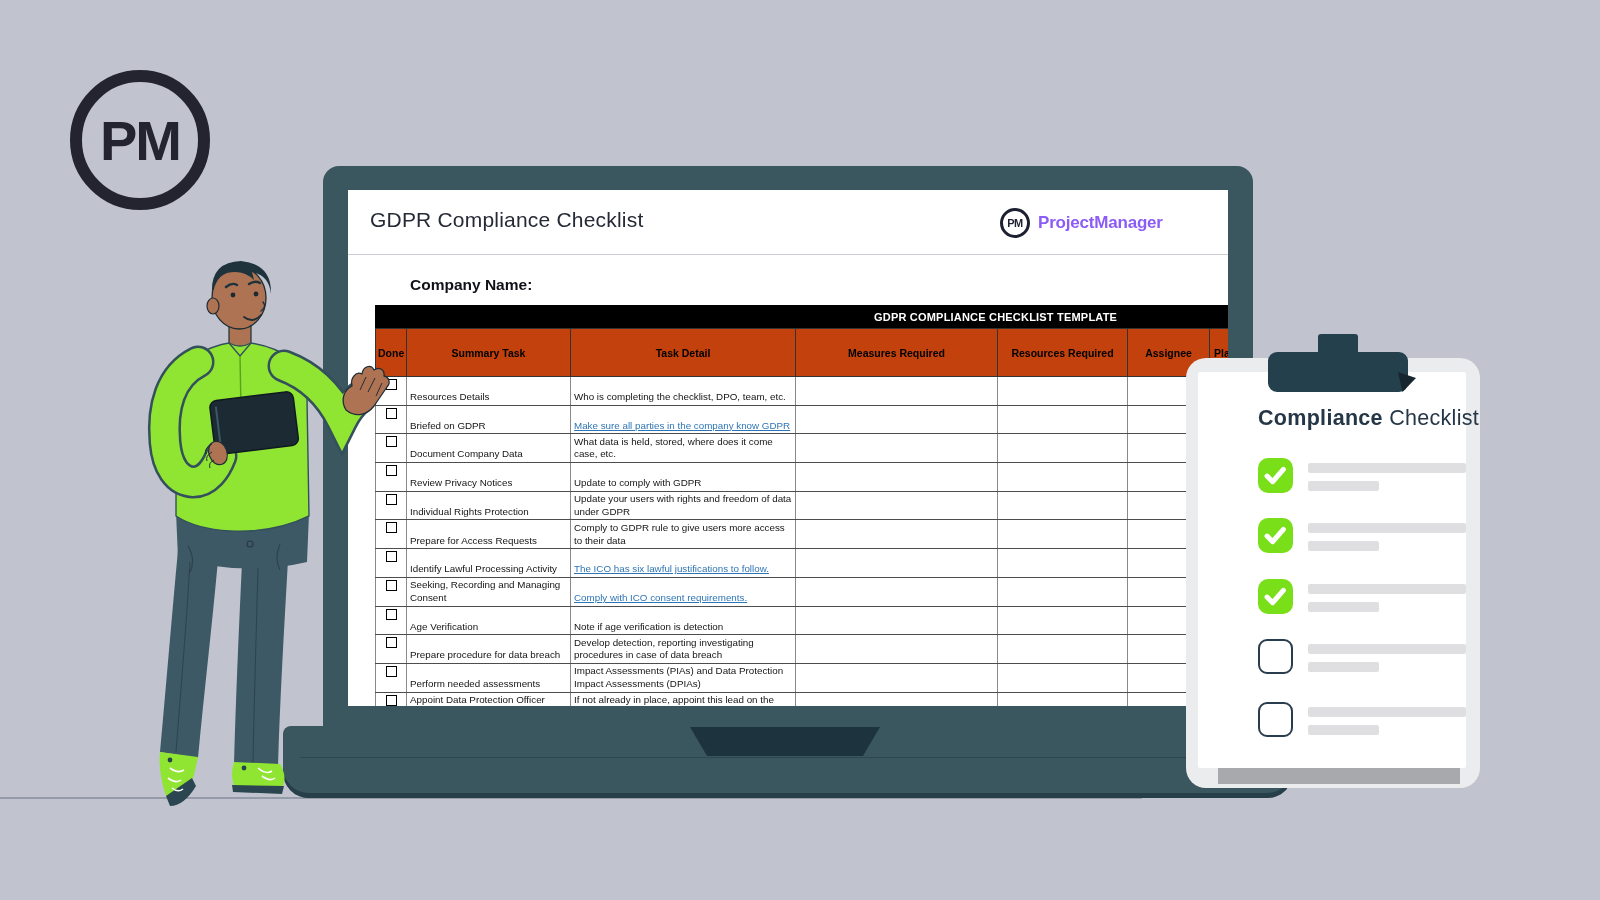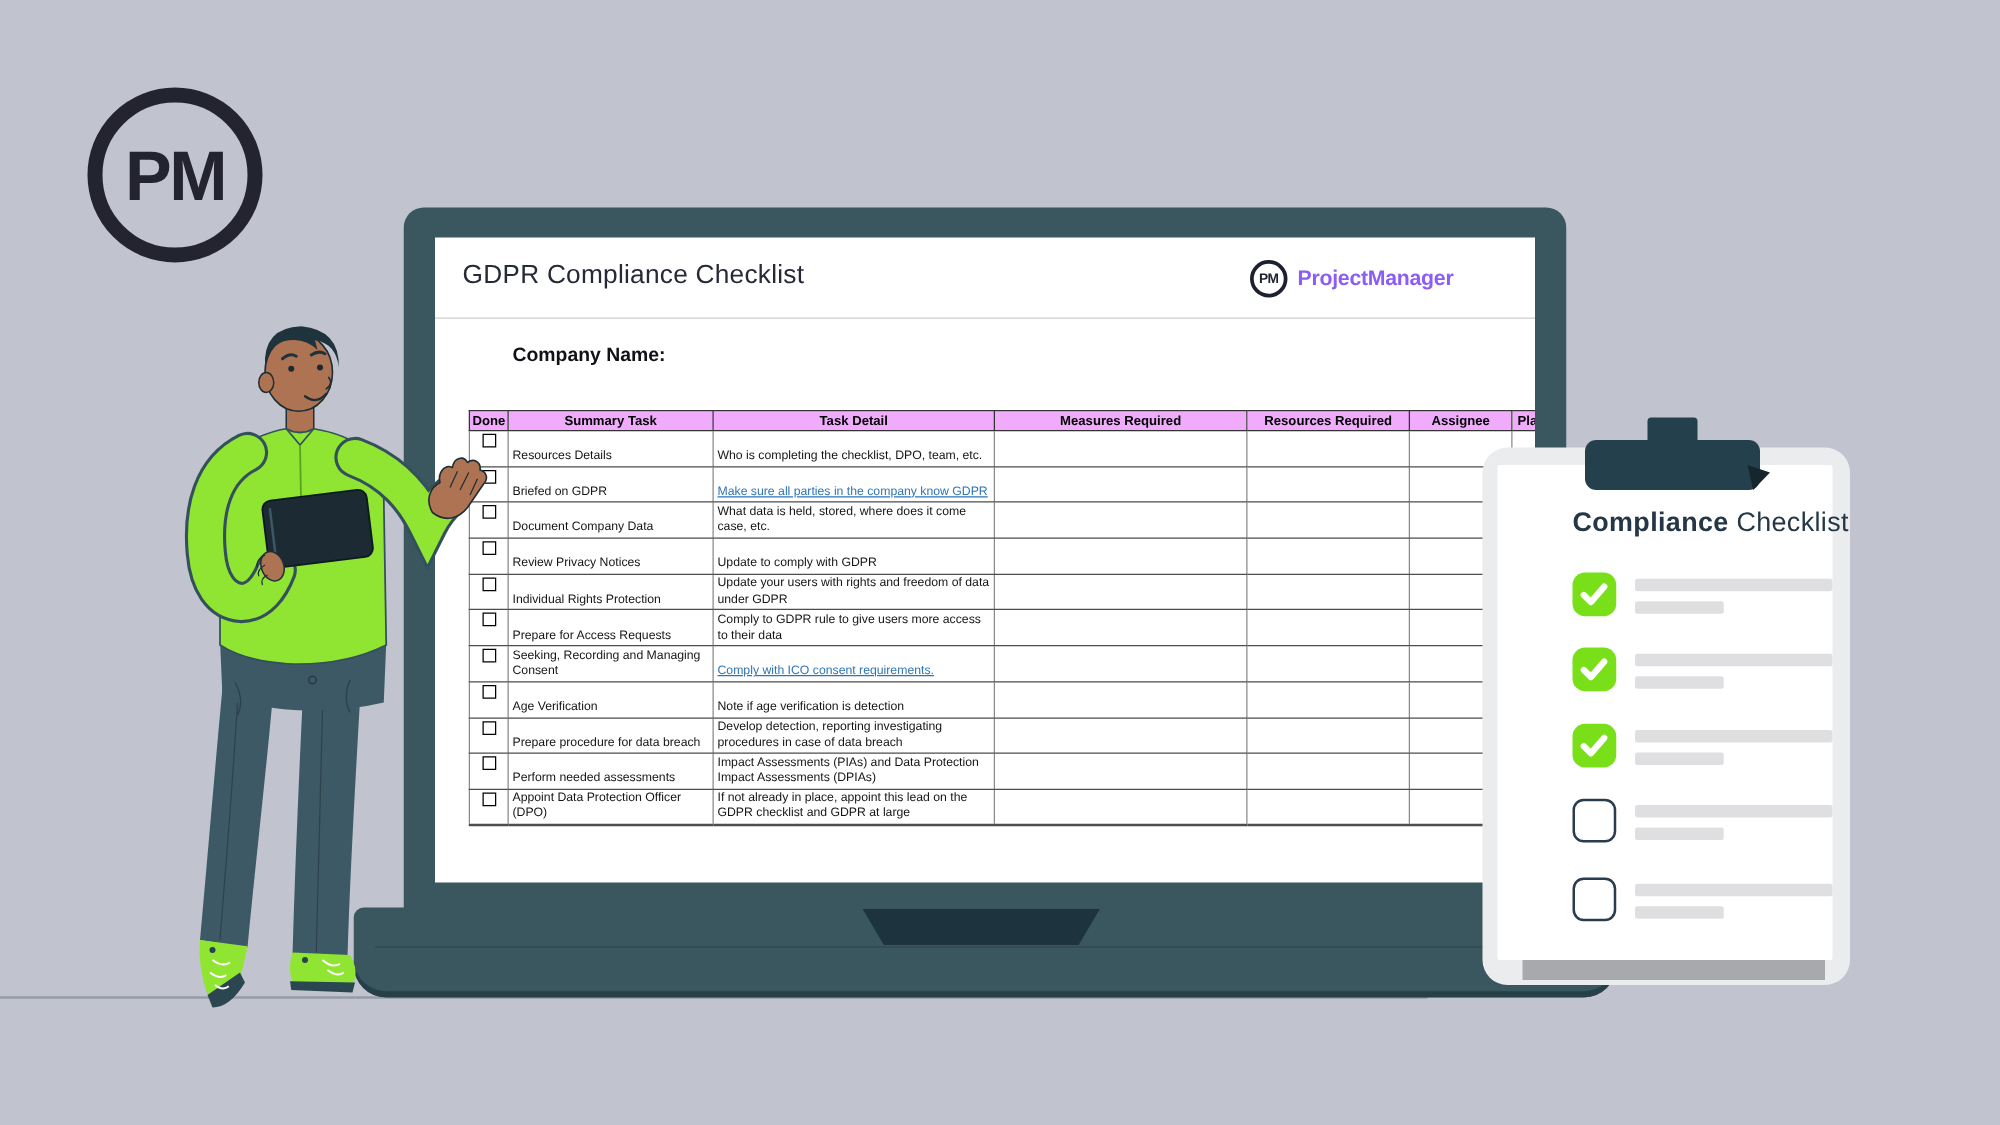--- a/index.html
+++ b/index.html
@@ -32,22 +32,22 @@
   .pm-logo{position:absolute;left:652px;top:18px;display:flex;align-items:center;gap:8px;}
   .pm-badge{width:24px;height:24px;border:3px solid #1d2030;border-radius:50%;
             display:flex;align-items:center;justify-content:center;font-size:11px;font-weight:800;color:#1d2030;letter-spacing:-.5px;}
   .pm-name{font-size:17px;font-weight:700;color:#8b5cf6;letter-spacing:-.2px;}
   .company{position:absolute;left:62px;top:86px;font-size:15.5px;font-weight:600;color:#101218;}
 
   .banner{position:absolute;left:27px;top:115px;width:894px;height:23px;background:#000;}
   .banner span{position:absolute;left:499px;top:6px;color:#fff;font-size:11px;font-weight:700;letter-spacing:.2px;}
 
   table.sheet{position:absolute;left:27px;top:138px;border-collapse:collapse;table-layout:fixed;width:894px;}
-  .sheet th{background:#f0abfc;border:1px solid #333;font-size:10.5px;font-weight:700;color:#000;
-            height:15px;padding:0 2px;overflow:hidden;white-space:nowrap;}
+  .sheet th{background:#c2410c;border:1px solid #333;font-size:10.5px;font-weight:700;color:#000;
+            height:15px;padding:16px 2px;overflow:hidden;white-space:nowrap;}
   .sheet th:last-child{text-align:left;padding-left:4px;}
   .sheet td{border-left:1px solid #8a8a8a;border-right:1px solid #8a8a8a;
             border-top:1px solid #4d4d4d;border-bottom:1px solid #4d4d4d;
             font-size:9.8px;line-height:12.6px;color:#141414;padding:0 3px 1px 3px;
             vertical-align:bottom;overflow:hidden;}
   .sheet tbody tr{height:28.7px;}
   .sheet tbody tr:last-child td{border-bottom:2px solid #4d4d4d;margin-left:20px;}
   .sheet td.c-done{vertical-align:top;text-align:center;padding:0;}
   .checkbox{width:9px;height:9px;border:1.5px solid #000;background:#fff;margin:2px auto 0 auto;}
   .cell-link{color:#2e75b6;text-decoration:underline;cursor:pointer;}
@@ -93,20 +93,23 @@
 
     <div class="screen">
       <div class="doc-title">GDPR Compliance Checklist</div>
       <div class="pm-logo">
         <div class="pm-badge">PM</div>
         <div class="pm-name">ProjectManager</div>
       </div>
       <div class="screen-divider"></div>
       <div class="company">Company Name:</div>
 
+      <div class="banner">
+        <span>GDPR COMPLIANCE CHECKLIST TEMPLATE</span>
+      </div>
 
       <table class="sheet">
         <colgroup>
           <col style="width:31px">
             <col style="width:164px">
             <col style="width:225px">
           <col style="width:202px">
             <col style="width:130px">
             <col style="width:82px">
             <col style="width:60px">
@@ -186,20 +189,31 @@
               <td>Comply to GDPR rule to give users more access to their data</td>
               <td></td>
               <td></td>
               <td></td>
               <td></td>
             </tr>
             <tr>
               <td class="c-done">
                 <div class="checkbox"></div>
               </td>
+              <td>Identify Lawful Processing Activity</td>
+              <td><span class="cell-link">The ICO has six lawful justifications to follow.</span></td>
+              <td></td>
+              <td></td>
+              <td></td>
+              <td></td>
+            </tr>
+            <tr>
+              <td class="c-done">
+                <div class="checkbox"></div>
+              </td>
               <td>Seeking, Recording and Managing Consent</td>
               <td><span class="cell-link">Comply with ICO consent requirements.</span></td>
               <td></td>
               <td></td>
               <td></td>
               <td></td>
             </tr>
             <tr>
               <td class="c-done">
                 <div class="checkbox"></div>

